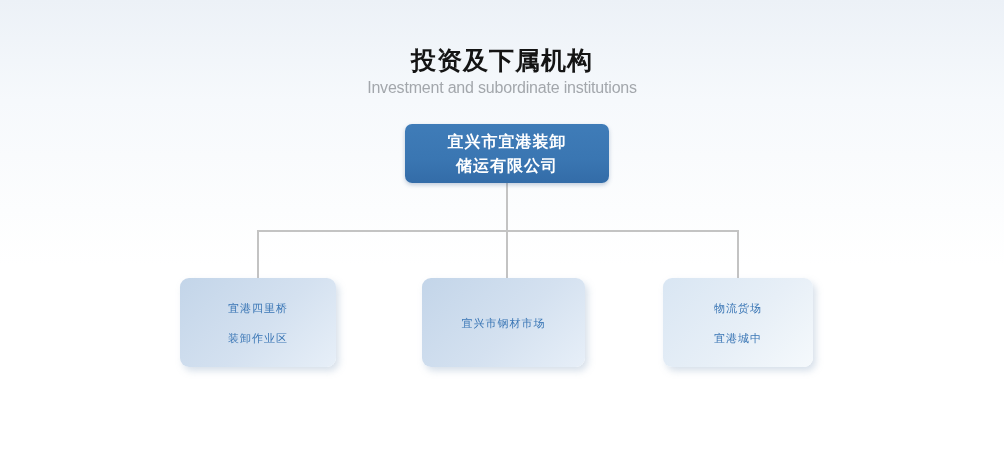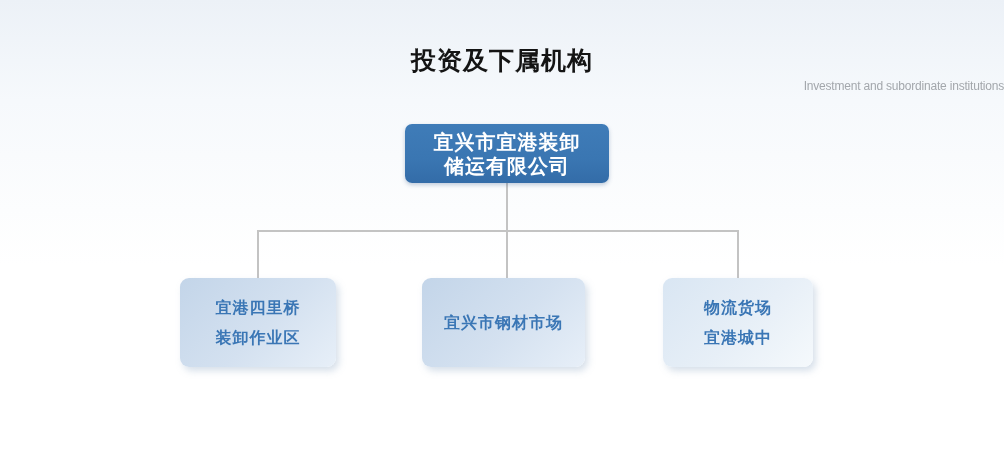--- a/index.html
+++ b/index.html
@@ -24,22 +24,22 @@
     font-size: 25px;
     font-weight: bold;
     color: #141414;
     letter-spacing: 1px;
   }
   .page-subtitle {
     position: absolute;
     top: 79px;
     left: 0;
     width: 100%;
-    text-align: right;
-    font-size: 12px;
+    text-align: center;
+    font-size: 16px;
     color: #a3a7ac;
     letter-spacing: -0.2px;
   }
 
   .node {
     position: absolute;
     box-sizing: border-box;
     display: flex;
     flex-direction: column;
     align-items: center;
@@ -48,31 +48,31 @@
     border-radius: 7px;
   }
   .node-root {
     left: 405px;
     top: 124px;
     width: 204px;
     height: 59px;
     background: linear-gradient(180deg, #3f7cb8 0%, #3a76b2 60%, #336ca8 100%);
     box-shadow: 0 2px 4px rgba(40, 80, 130, 0.28);
     color: #ffffff;
-    font-size: 20px;
+    font-size: 16px;
     font-weight: bold;
     line-height: 24px;
     letter-spacing: 1px;
   }
   .node-child {
     top: 278px;
     height: 89px;
     color: #3a76b5;
-    font-size: 16px;
-    font-weight: bold;
+    font-size: 11px;
+    font-weight: normal;
     line-height: 30px;
     letter-spacing: 1px;
     background: linear-gradient(135deg, #c3d5e9 0%, #d4e1f0 55%, #e7eff8 100%);
     box-shadow: 3px 4px 7px rgba(140, 165, 195, 0.35);
     border-radius: 9px;
   }
   .node-child-1 { left: 180px; width: 156px; }
   .node-child-2 { left: 422px; width: 163px; }
   .node-child-3 {
     left: 663px;

